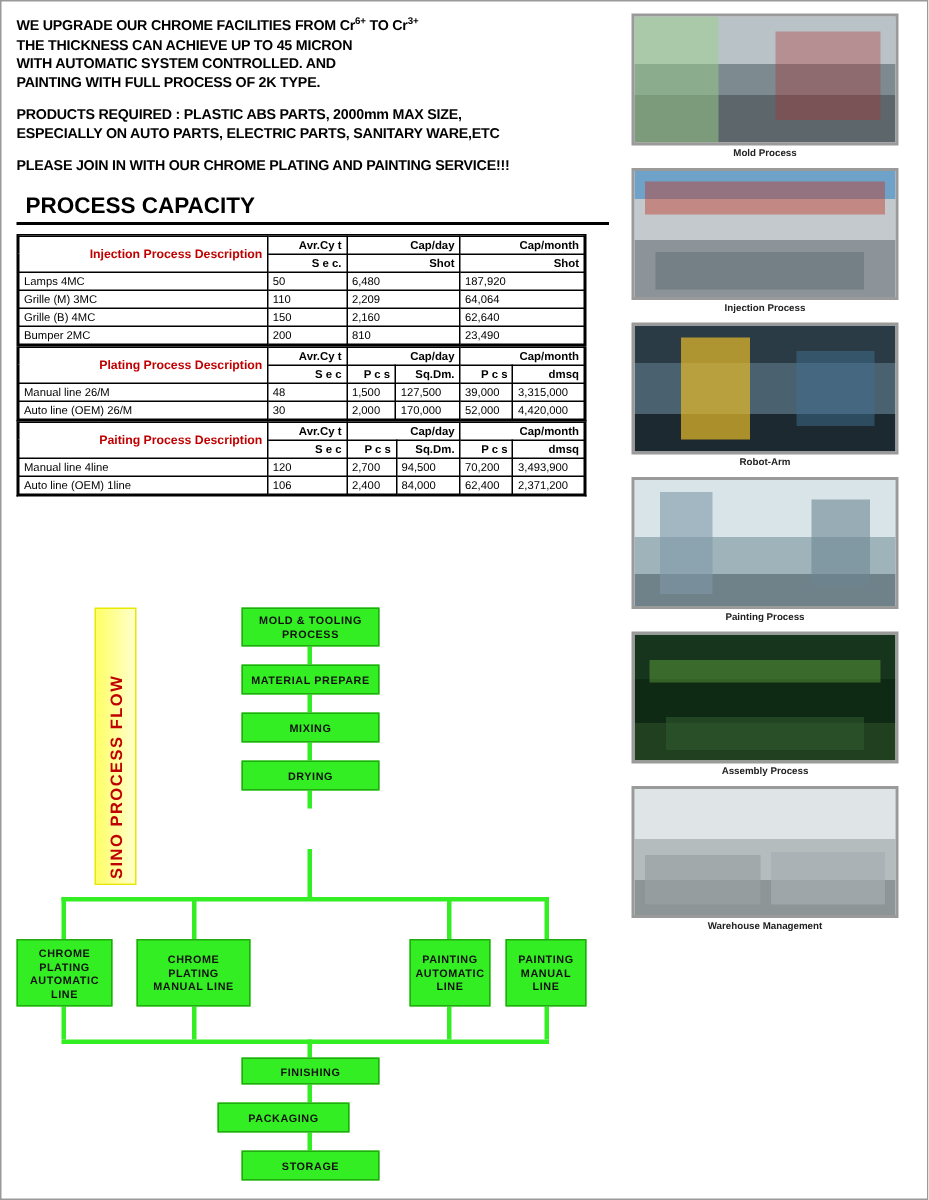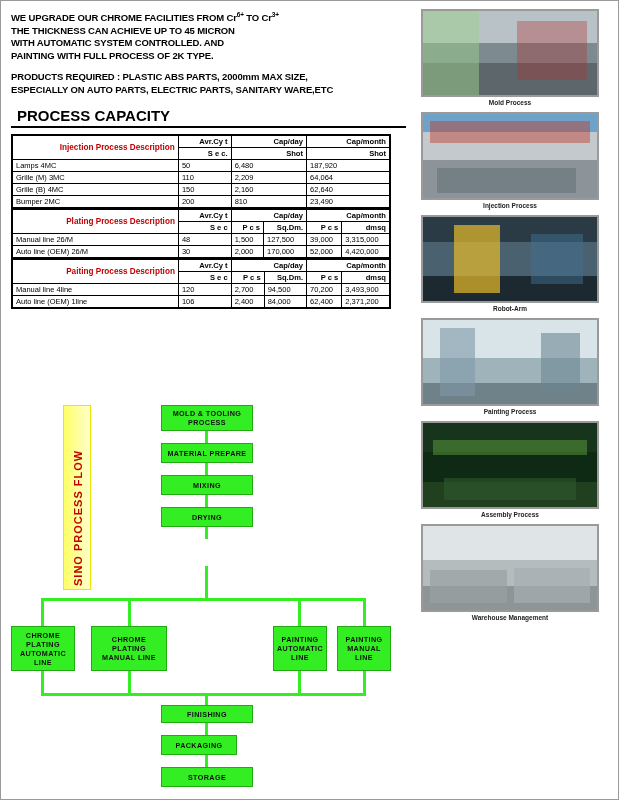--- a/index.html
+++ b/index.html
@@ -128,20 +128,23 @@
       <p>
         <span>WE UPGRADE OUR CHROME FACILITIES FROM Cr</span><sup>6+</sup><span> TO Cr</span><sup>3+</sup><br>
         <span>THE THICKNESS CAN ACHIEVE UP TO 45 MICRON</span><br>
         <span>WITH AUTOMATIC SYSTEM CONTROLLED.  AND</span><br>
         <span>PAINTING WITH FULL PROCESS OF 2K TYPE.</span>
       </p>
       <p>
         <span>PRODUCTS REQUIRED : PLASTIC ABS PARTS, 2000mm MAX SIZE,</span><br>
         <span>ESPECIALLY ON AUTO PARTS, ELECTRIC PARTS, SANITARY WARE,ETC</span>
       </p>
+      <p>
+        <span>PLEASE JOIN IN WITH OUR CHROME PLATING AND PAINTING SERVICE!!!</span>
+      </p>
     </div>
 
     <div class="section-title">PROCESS CAPACITY</div>
 
     <div class="tblwrap">
       <table>
         <tbody>
             <tr>
           <td class="hdr-red" rowspan="2" style="width:44%">Injection Process Description</td>
           <td class="hdr-blk" style="width:14%">Avr.Cy t</td>
@@ -294,21 +297,21 @@
 PLATING
 MANUAL LINE</div>
     <div class="node" style="left:272px;top:233px;width:54px;height:45px;white-space:pre-line">PAINTING
 AUTOMATIC
 LINE</div>
     <div class="node" style="left:336px;top:233px;width:54px;height:45px;white-space:pre-line">PAINTING
 MANUAL
 LINE</div>
 
     <div class="node" style="left:160px;top:312px;width:92px;height:18px;">FINISHING</div>
-    <div class="node" style="left:160px;top:342px;width:76px;height:20px;text-align:right;">PACKAGING</div>
+    <div class="node" style="left:144px;top:342px;width:88px;height:20px;text-align:right;">PACKAGING</div>
     <div class="node" style="left:160px;top:374px;width:92px;height:20px;">STORAGE</div>
   </div>
 
   <div class="right">
 
     <div class="photo-block">
       <div class="photo ph-mold">
         <div class="ovl o1"></div>
         <div class="ovl o2"></div>
       </div>

